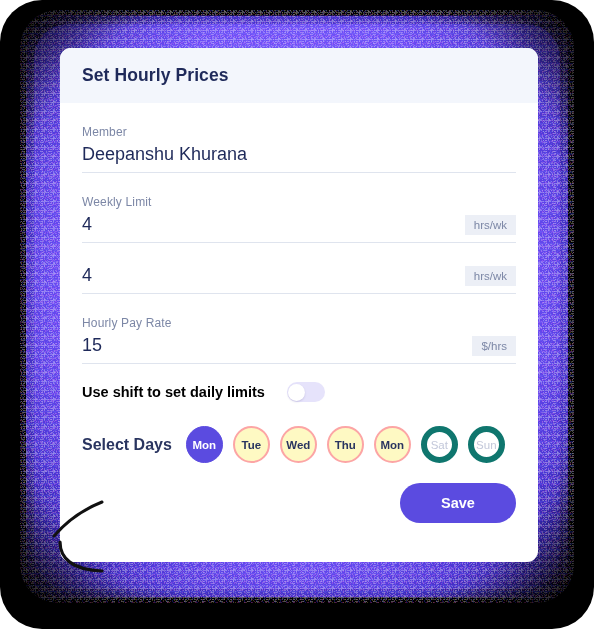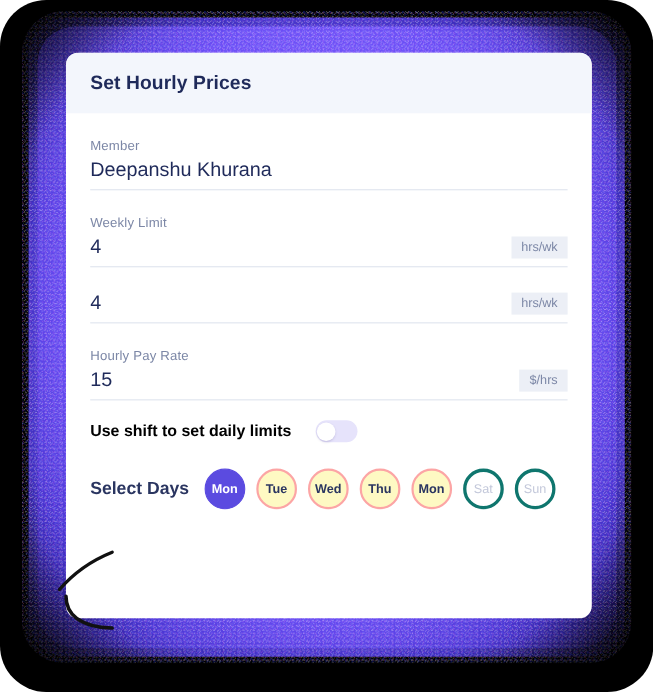--- a/index.html
+++ b/index.html
@@ -208,21 +208,21 @@
   }
   .day-pill.normal {
     background: #fef9c3;
     color: #2a3560;
     border: 2px solid #fca5a5;
     font-weight: bold;
   }
   .day-pill.disabled {
     background: #ffffff;
     color: #c3c8da;
-    border: 3px solid #0f766e;
+    border: 6px solid #0f766e;
     cursor: default;
   }
 
   
   .modal-footer {
     display: flex;
     justify-content: flex-end;
     padding: 0 0 0 0;
   }
   .save-button {
@@ -306,20 +306,23 @@
             <div class="day-pill selected">Mon</div>
             <div class="day-pill normal">Tue</div>
             <div class="day-pill normal">Wed</div>
             <div class="day-pill normal">Thu</div>
             <div class="day-pill normal">Mon</div>
             <div class="day-pill disabled">Sat</div>
             <div class="day-pill disabled">Sun</div>
           </div>
       </div>
 
+      <div class="modal-footer">
+        <button class="save-button">Save</button>
+      </div>
 
     </div>
   </div>
 
   <svg class="stroke-artifact" style="left:52px; top:500px;" width="70" height="40" viewBox="0 0 70 40">
     <path d="M2 36 C 14 22, 30 10, 50 2" stroke="#111111" stroke-width="3" fill="none" stroke-linecap="round"></path>
   </svg>
   <svg class="stroke-artifact" style="left:56px; top:540px;" width="70" height="40" viewBox="0 0 70 40">
     <path d="M4 2 C 4 18, 16 30, 46 31" stroke="#111111" stroke-width="3.2" fill="none" stroke-linecap="round"></path>
   </svg>

